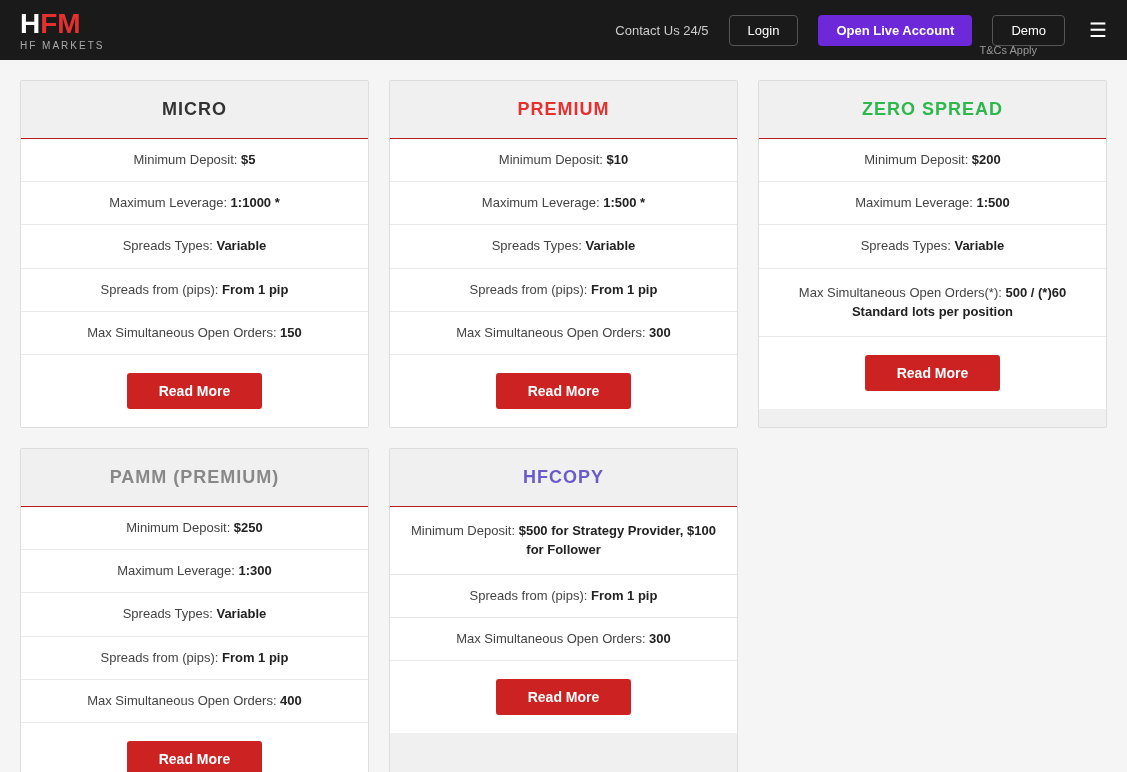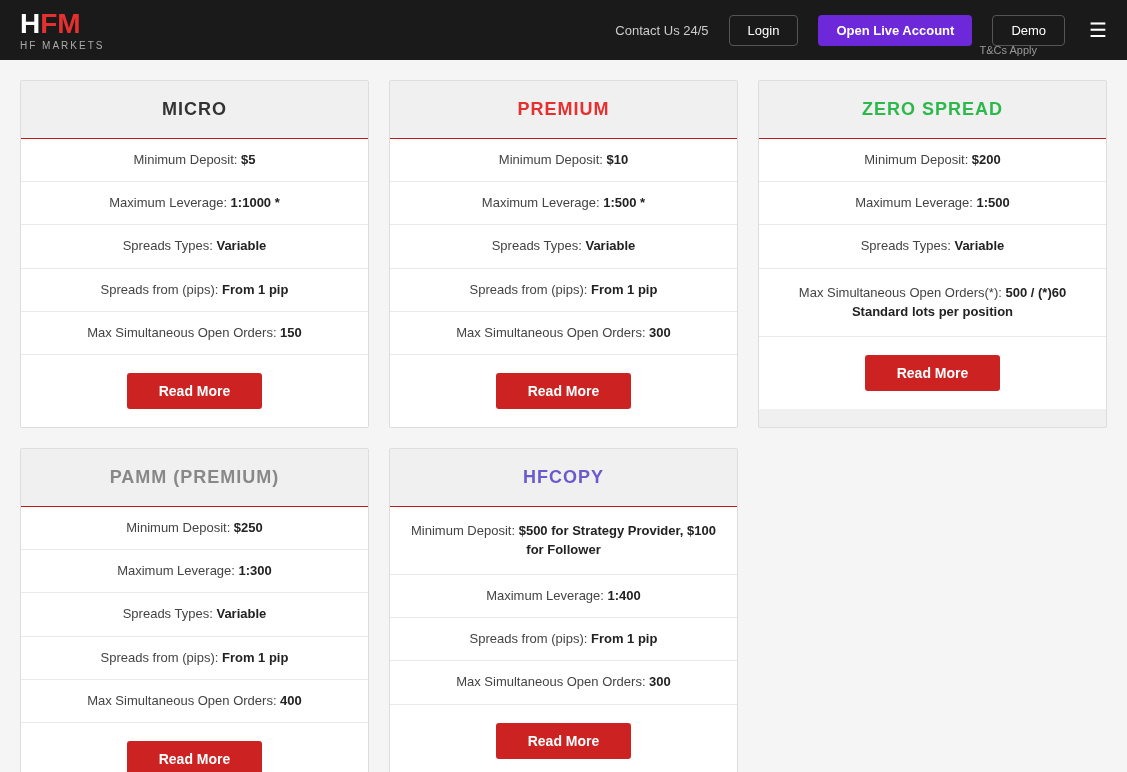--- a/index.html
+++ b/index.html
@@ -291,23 +291,20 @@
     </div>
 
     <div class="card">
       <div class="card-header">
         <span class="card-title hfcopy-color">HFCOPY</span>
       </div>
       <div class="card-row-tall">
         Minimum Deposit: <strong>$500 for Strategy Provider, $100 for Follower</strong>
       </div>
       <div class="card-row">
-        Maximum Leverage: <strong>1:400</strong>
-      </div>
-      <div class="card-row">
         Spreads from (pips): <strong>From 1 pip</strong>
       </div>
       <div class="card-row">
         Max Simultaneous Open Orders: <strong>300</strong>
       </div>
       <div class="card-footer">
         <button class="btn-read-more">Read More</button>
       </div>
     </div>
 

